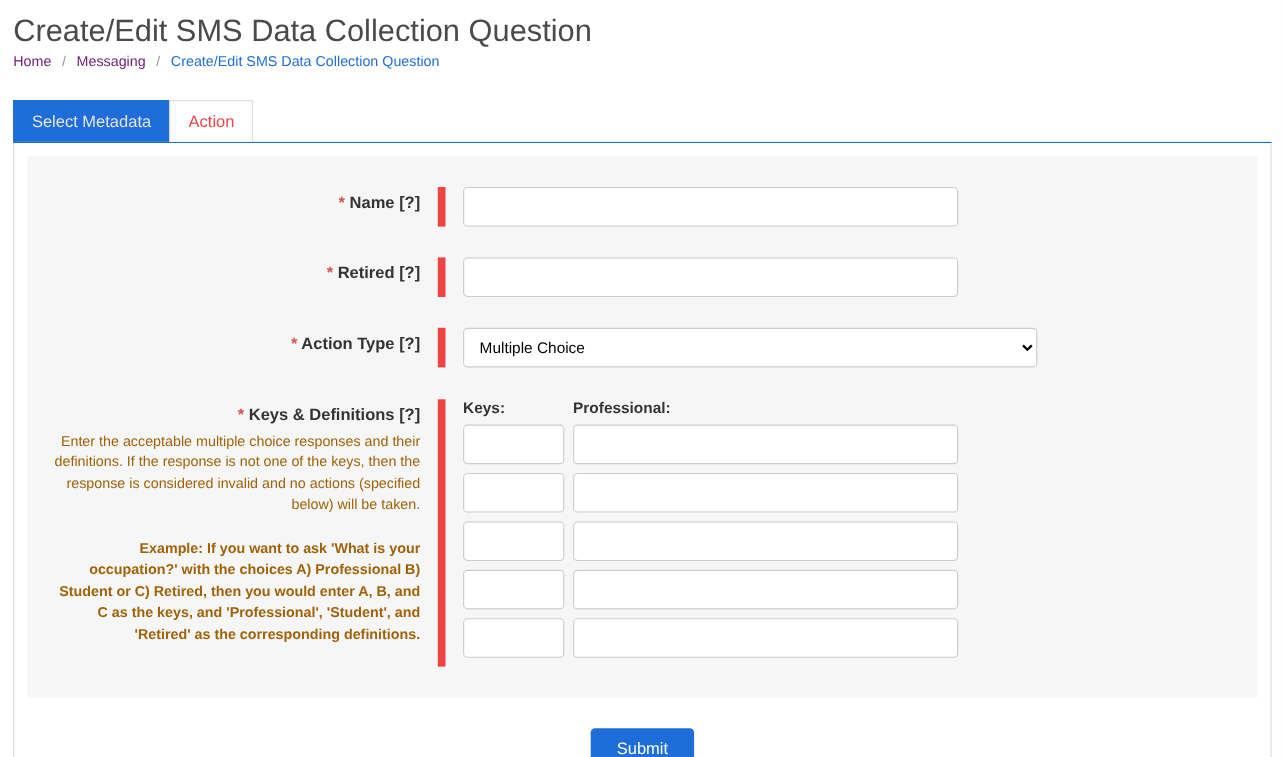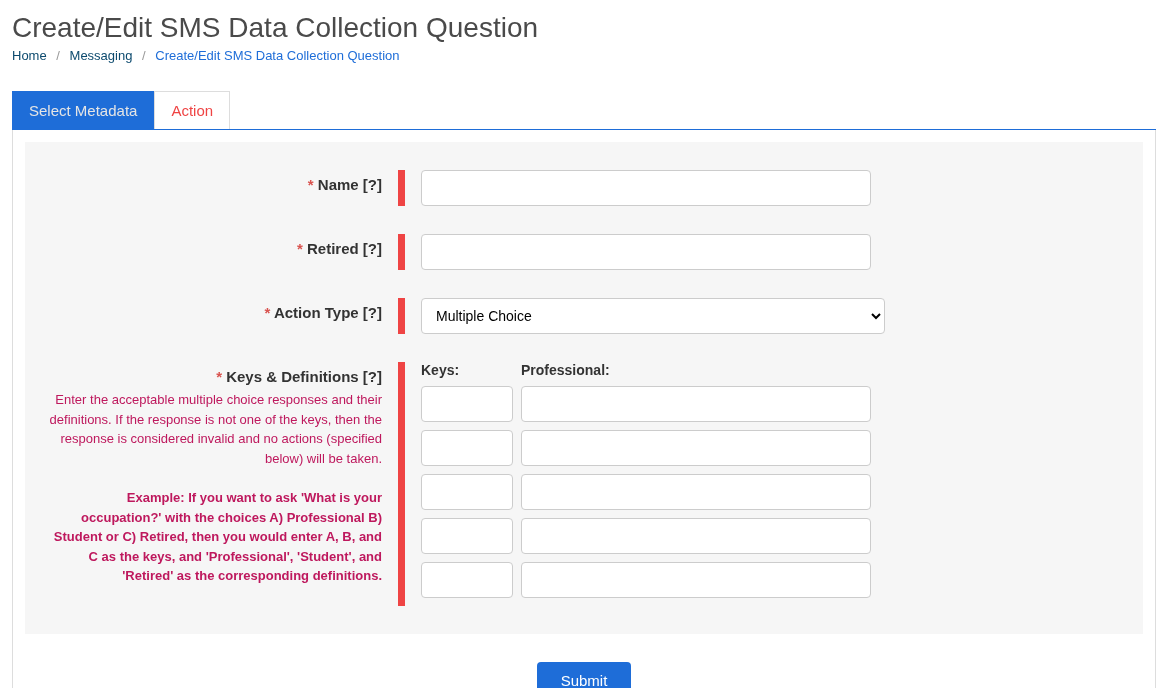--- a/index.html
+++ b/index.html
@@ -18,21 +18,21 @@
       font-weight: 400;
       color: #4a4a4a;
       margin-bottom: 4px;
     }
     .breadcrumb {
       font-size: 13px;
       color: #555;
       margin-bottom: 28px;
     }
     .breadcrumb a {
-      color: #0c4a6e;
+      color: #701a75;
       text-decoration: none;
     }
     .breadcrumb .sep {
       margin: 0 6px;
       color: #999;
     }
     .breadcrumb .current {
       color: #1e6dd8;
     }
     .tabs {
@@ -83,21 +83,21 @@
     .req {
       color: #d9534f;
       font-weight: 600;
     }
     .help {
       color: #333;
       font-weight: 600;
     }
     .label-desc {
       font-size: 13px;
-      color: #be185d;
+      color: #a16207;
       margin-top: 4px;
       line-height: 1.5;
       font-weight: 400;
     }
     .label-desc.example {
       margin-top: 20px;
       font-weight: 600;
     }
     .input-col {
       padding-left: 16px;
@@ -106,21 +106,21 @@
     .text-input {
       width: 450px;
       height: 36px;
       border: 1px solid #ccc;
       border-radius: 4px;
       padding: 6px 10px;
       font-size: 14px;
       background: #fff;
     }
     .select-input {
-      width: 464px;
+      width: 522px;
       height: 36px;
       border: 1px solid #ccc;
       border-radius: 4px;
       padding: 6px 10px;
       font-size: 14px;
       background: #fff;
     }
     .kd-header {
       display: flex;
       margin-bottom: 8px;
@@ -153,20 +153,21 @@
       width: 350px;
       height: 36px;
       border: 1px solid #ccc;
       border-radius: 4px;
       padding: 6px 10px;
       font-size: 14px;
       background: #fff;
     }
     .keys-wrapper .form-row {
       margin-bottom: 0;
+      align-items: flex-end;
     }
     .keys-wrapper .label-col {
       padding-bottom: 20px;
     }
     .submit-row {
       text-align: center;
       margin-top: 28px;
     }
     .submit-btn {
       background: #1e6dd8;

